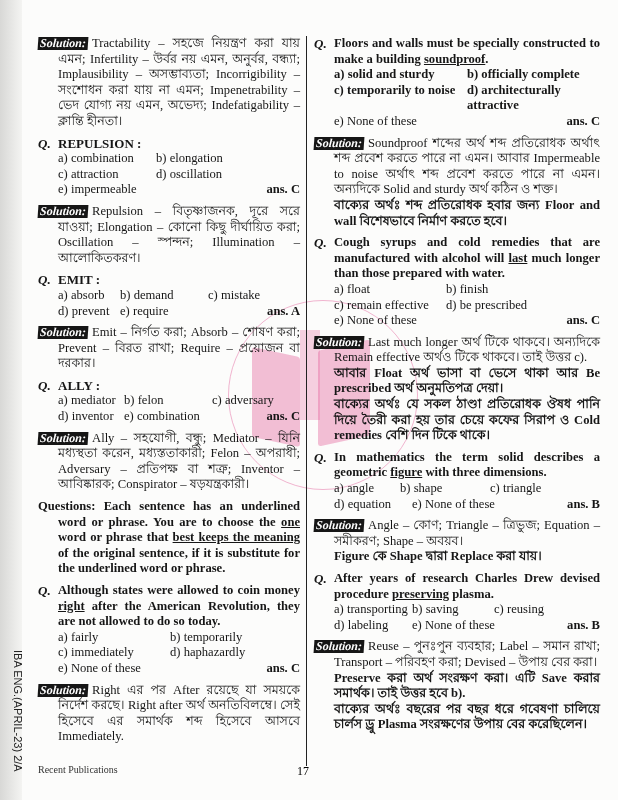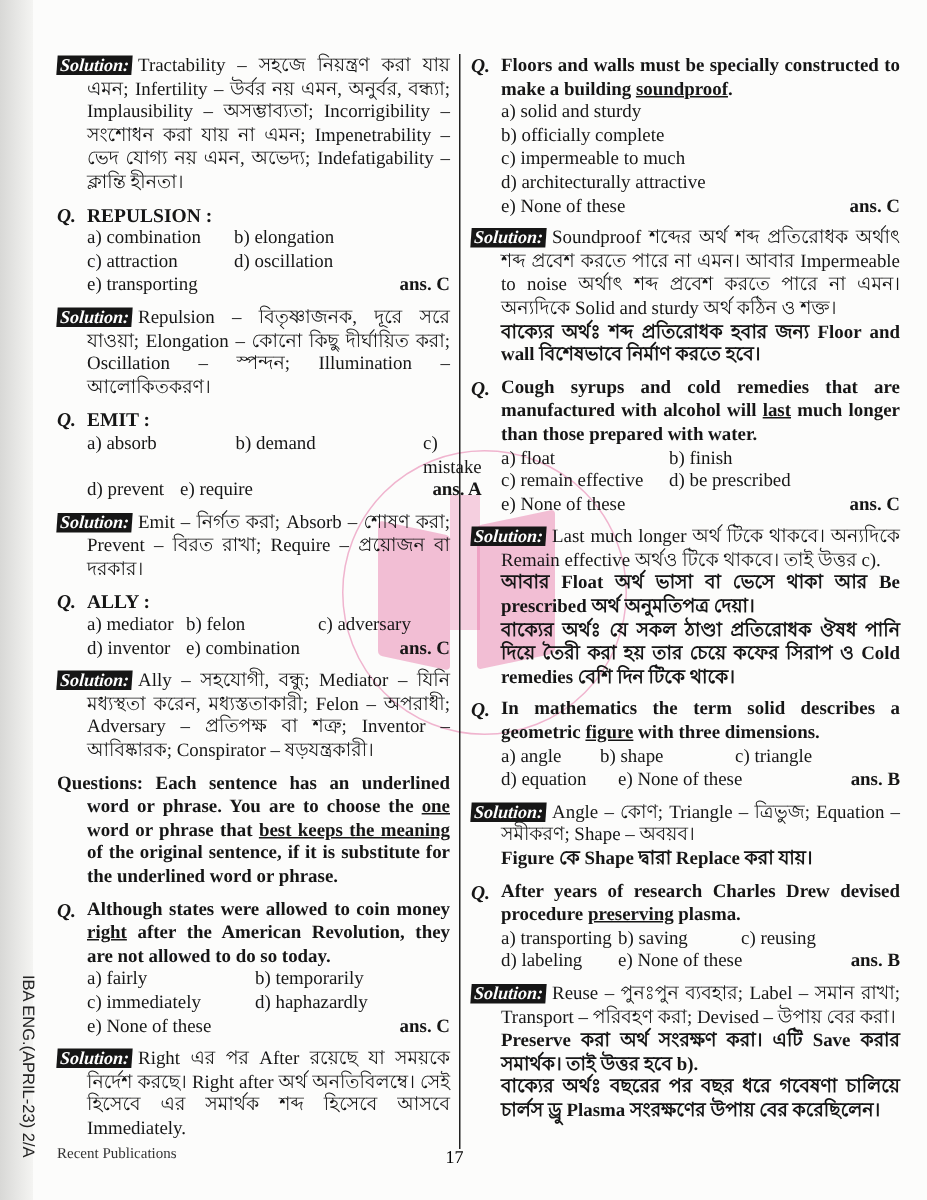--- a/index.html
+++ b/index.html
@@ -14,22 +14,22 @@
     .blk { margin-bottom: 6px; }
     .sol { text-indent: -20px; padding-left: 20px; text-align: justify; }
     .sol-tag { display: inline-block; background: #161616; color: #fff; font-style: italic; font-weight: bold; font-size: 12px; line-height: 13px; padding: 0 2px; margin-right: 4px; text-indent: 0; transform: skewX(-4deg); }
     .q { display: flex; }
     .q-mark { width: 20px; flex: 0 0 20px; font-style: italic; font-weight: bold; font-size: 13px; }
     .q-body { flex: 1; }
     .q-title { font-weight: bold; font-size: 13px; }
     .q-stem { font-weight: bold; text-align: justify; }
     .opts { display: grid; }
     .opts.g2 { grid-template-columns: 98px 1fr; }
-    .opts.g3 { grid-template-columns: 62px 88px 1fr; gap: 37px; }
-    .opts.g1 { grid-template-columns: 1fr; }
+    .opts.g3 { grid-template-columns: 62px 88px 1fr; }
+    .opts.g1 { grid-template-columns: 1fr 1fr; font-weight: bold; }
     .ansline { display: flex; justify-content: space-between; }
     .ans { font-weight: bold; }
     .u { text-decoration: underline; }
     .instr { font-weight: bold; text-indent: -20px; padding-left: 20px; text-align: justify; margin-bottom: 6px; }
     .para { padding-left: 20px; text-align: justify; font-weight: bold; }
     .footer-left { position: absolute; left: 38px; top: 764px; font-size: 10px; color: #333; }
     .footer-num { position: absolute; left: 297px; top: 764px; font-size: 12px; color: #000000; }
     .sidecode { position: absolute; left: 14px; top: 650px; transform-origin: left top; transform: rotate(90deg) translate(0, -10px); font-family: "Liberation Sans", sans-serif; font-size: 11px; color: #222; white-space: nowrap; }
     .watermark { position: absolute; left: 228px; top: 300px; width: 190px; height: 190px; border-radius: 50%; border: 1.5px solid rgba(230,120,170,0.55); pointer-events: none; }
     .wm-book-l { position: absolute; left: 252px; top: 352px; width: 48px; height: 90px; background: rgba(225,90,150,0.38); transform: skewY(12deg); border-radius: 3px; }
@@ -61,21 +61,21 @@
       <div class="q-mark">Q.</div>
       <div class="q-body">
         <div class="q-title">REPULSION :</div>
         <div class="opts g2">
           <span>a) combination</span>
           <span>b) elongation</span>
           <span>c) attraction</span>
           <span>d) oscillation</span>
         </div>
         <div class="ansline">
-          <span>e) transporting</span>
+          <span>e) impermeable</span>
           <span class="ans">ans. C</span>
         </div>
       </div>
     </div>
     <div class="blk sol">
       <span class="sol-tag">Solution:</span><span>Repulsion – বিতৃষ্ণাজনক, দূরে সরে যাওয়া; Elongation – কোনো কিছু দীর্ঘায়িত করা; Oscillation – স্পন্দন; Illumination – আলোকিতকরণ।</span>
     </div>
 
     <div class="blk q">
       <div class="q-mark">Q.</div>
@@ -142,21 +142,21 @@
 
   <div class="col right">
 
     <div class="blk q">
       <div class="q-mark">Q.</div>
       <div class="q-body">
         <div class="q-stem"><span>Floors and walls must be specially constructed to make a building </span><span class="u">soundproof</span><span>.</span></div>
         <div class="opts g1">
           <span>a) solid and sturdy</span>
           <span>b) officially complete</span>
-          <span>c) impermeable to much</span>
+          <span>c) temporarily to noise</span>
           <span>d) architecturally attractive</span>
         </div>
         <div class="ansline">
           <span>e) None of these</span>
           <span class="ans">ans. C</span>
         </div>
       </div>
     </div>
     <div class="sol">
       <span class="sol-tag">Solution:</span><span>Soundproof শব্দের অর্থ শব্দ প্রতিরোধক অর্থাৎ শব্দ প্রবেশ করতে পারে না এমন। আবার Impermeable to noise অর্থাৎ শব্দ প্রবেশ করতে পারে না এমন। অন্যদিকে Solid and sturdy অর্থ কঠিন ও শক্ত।</span>

